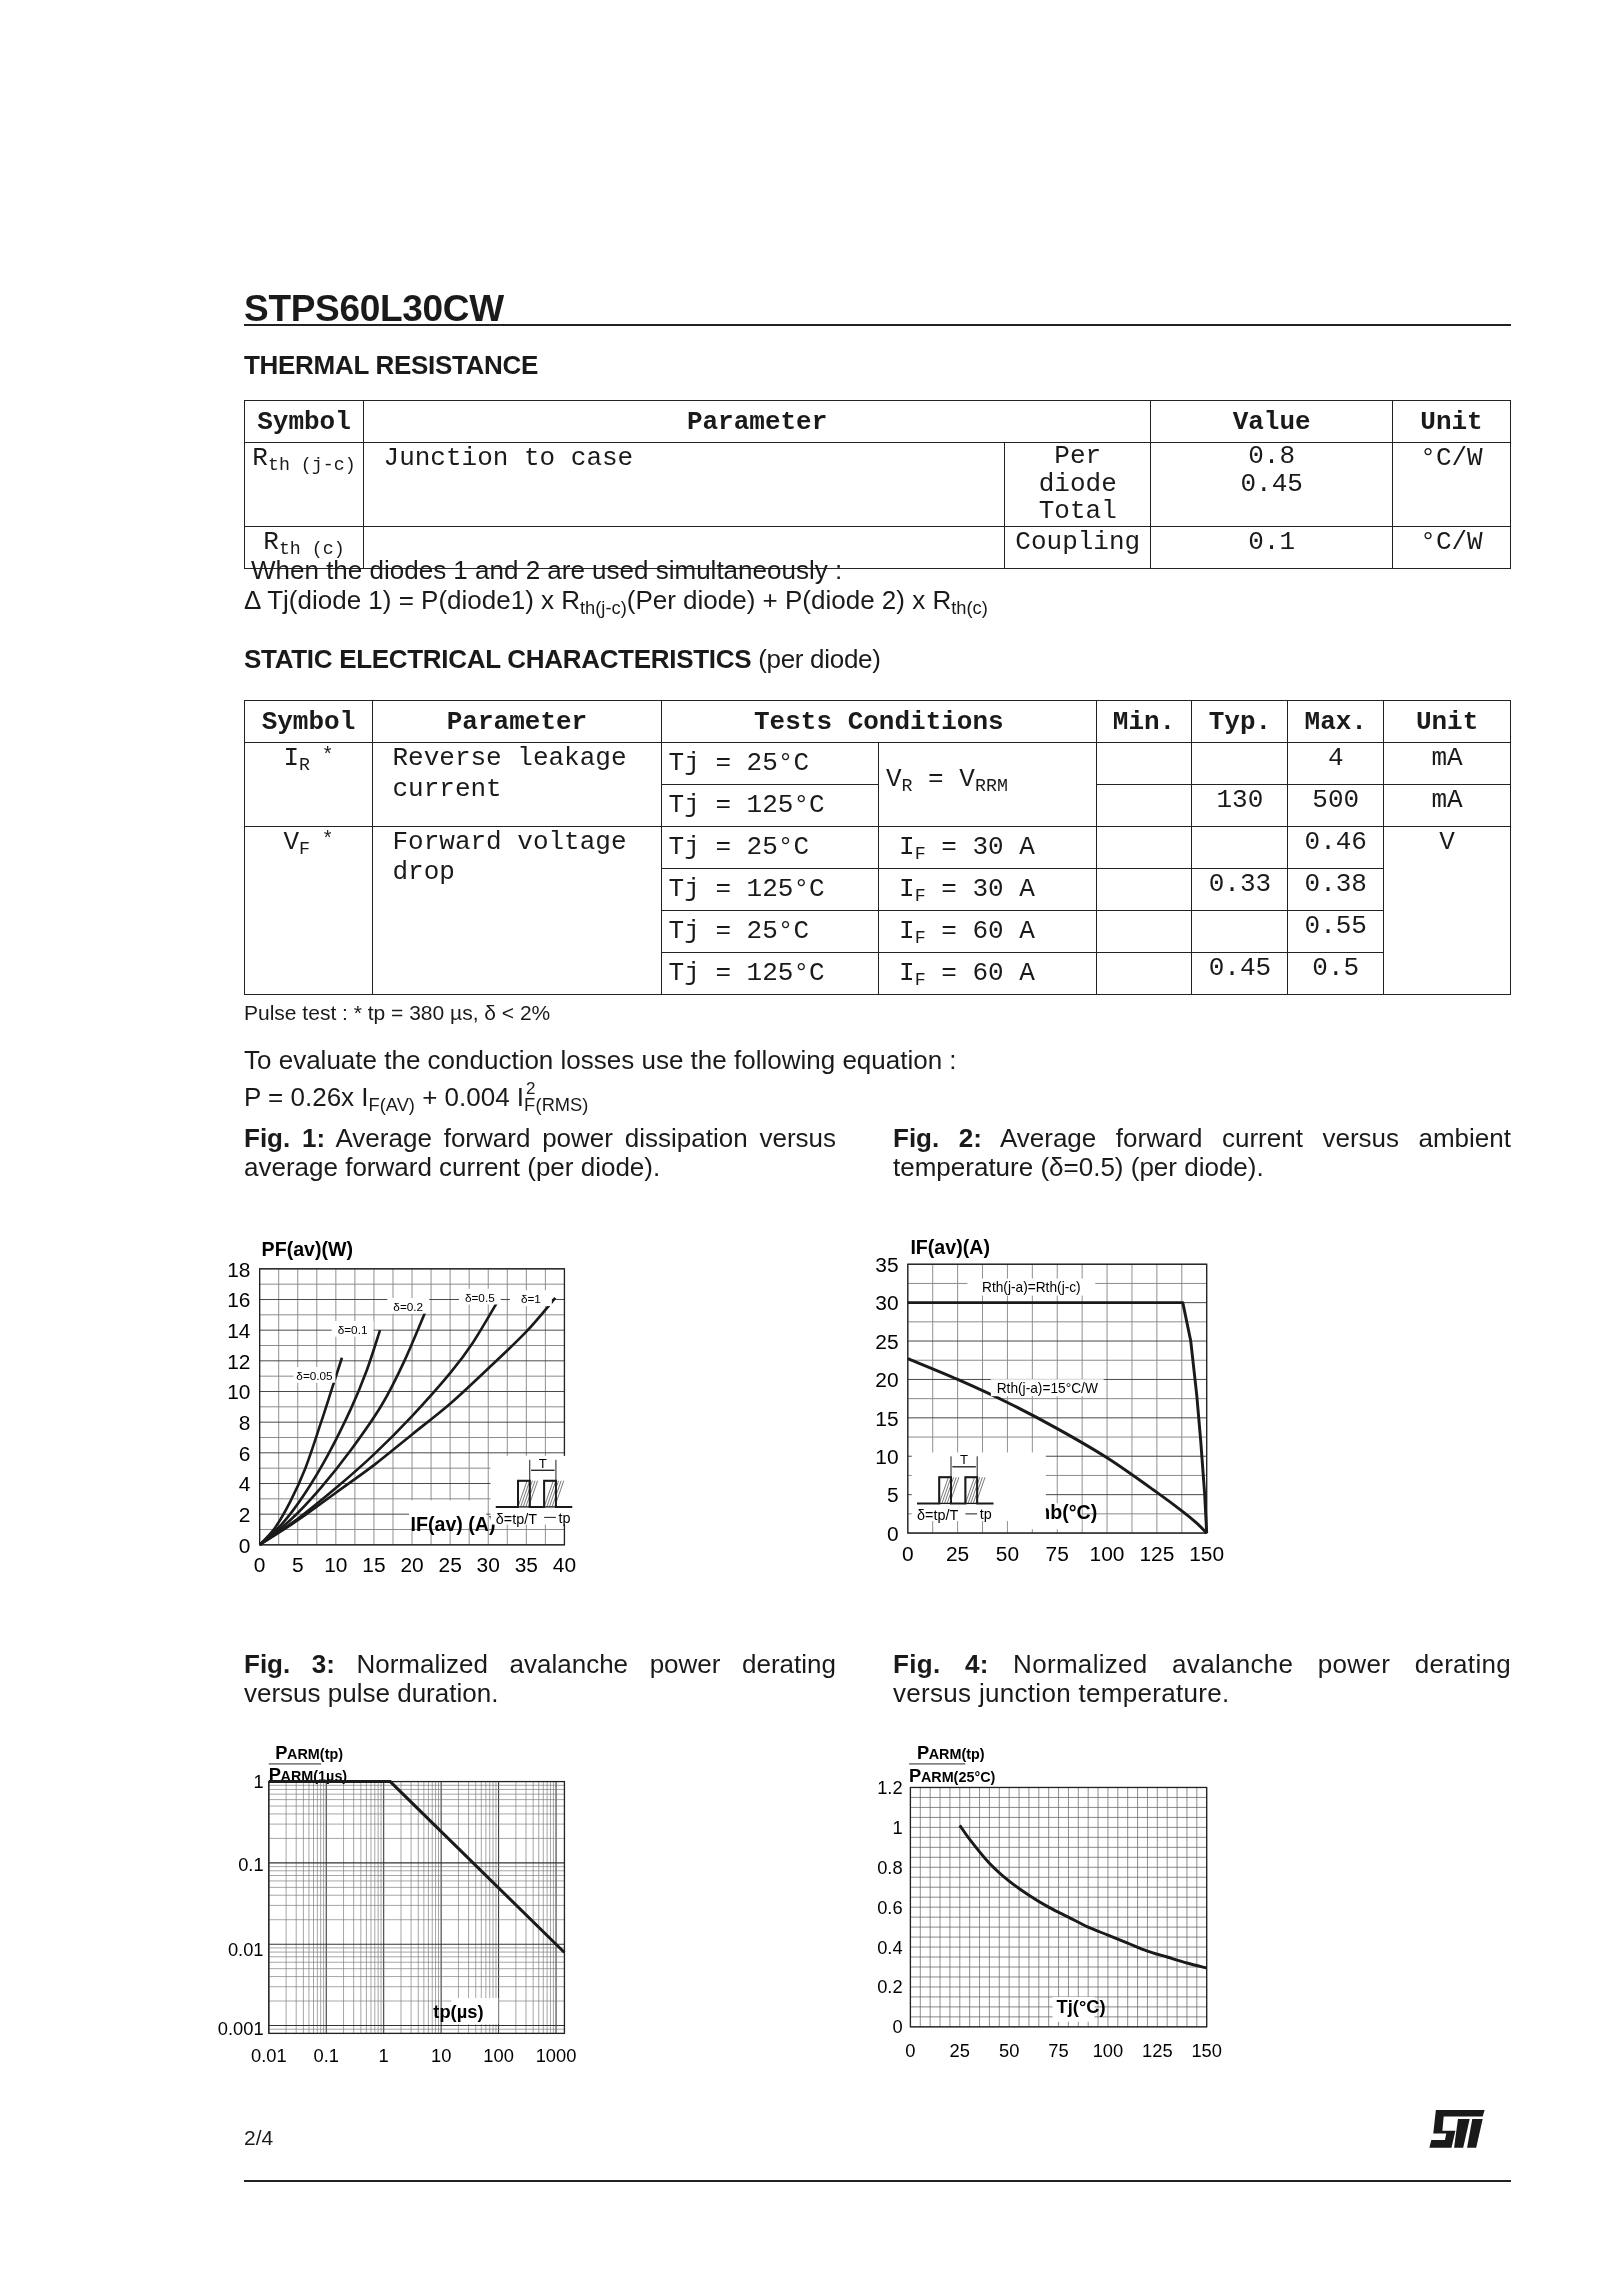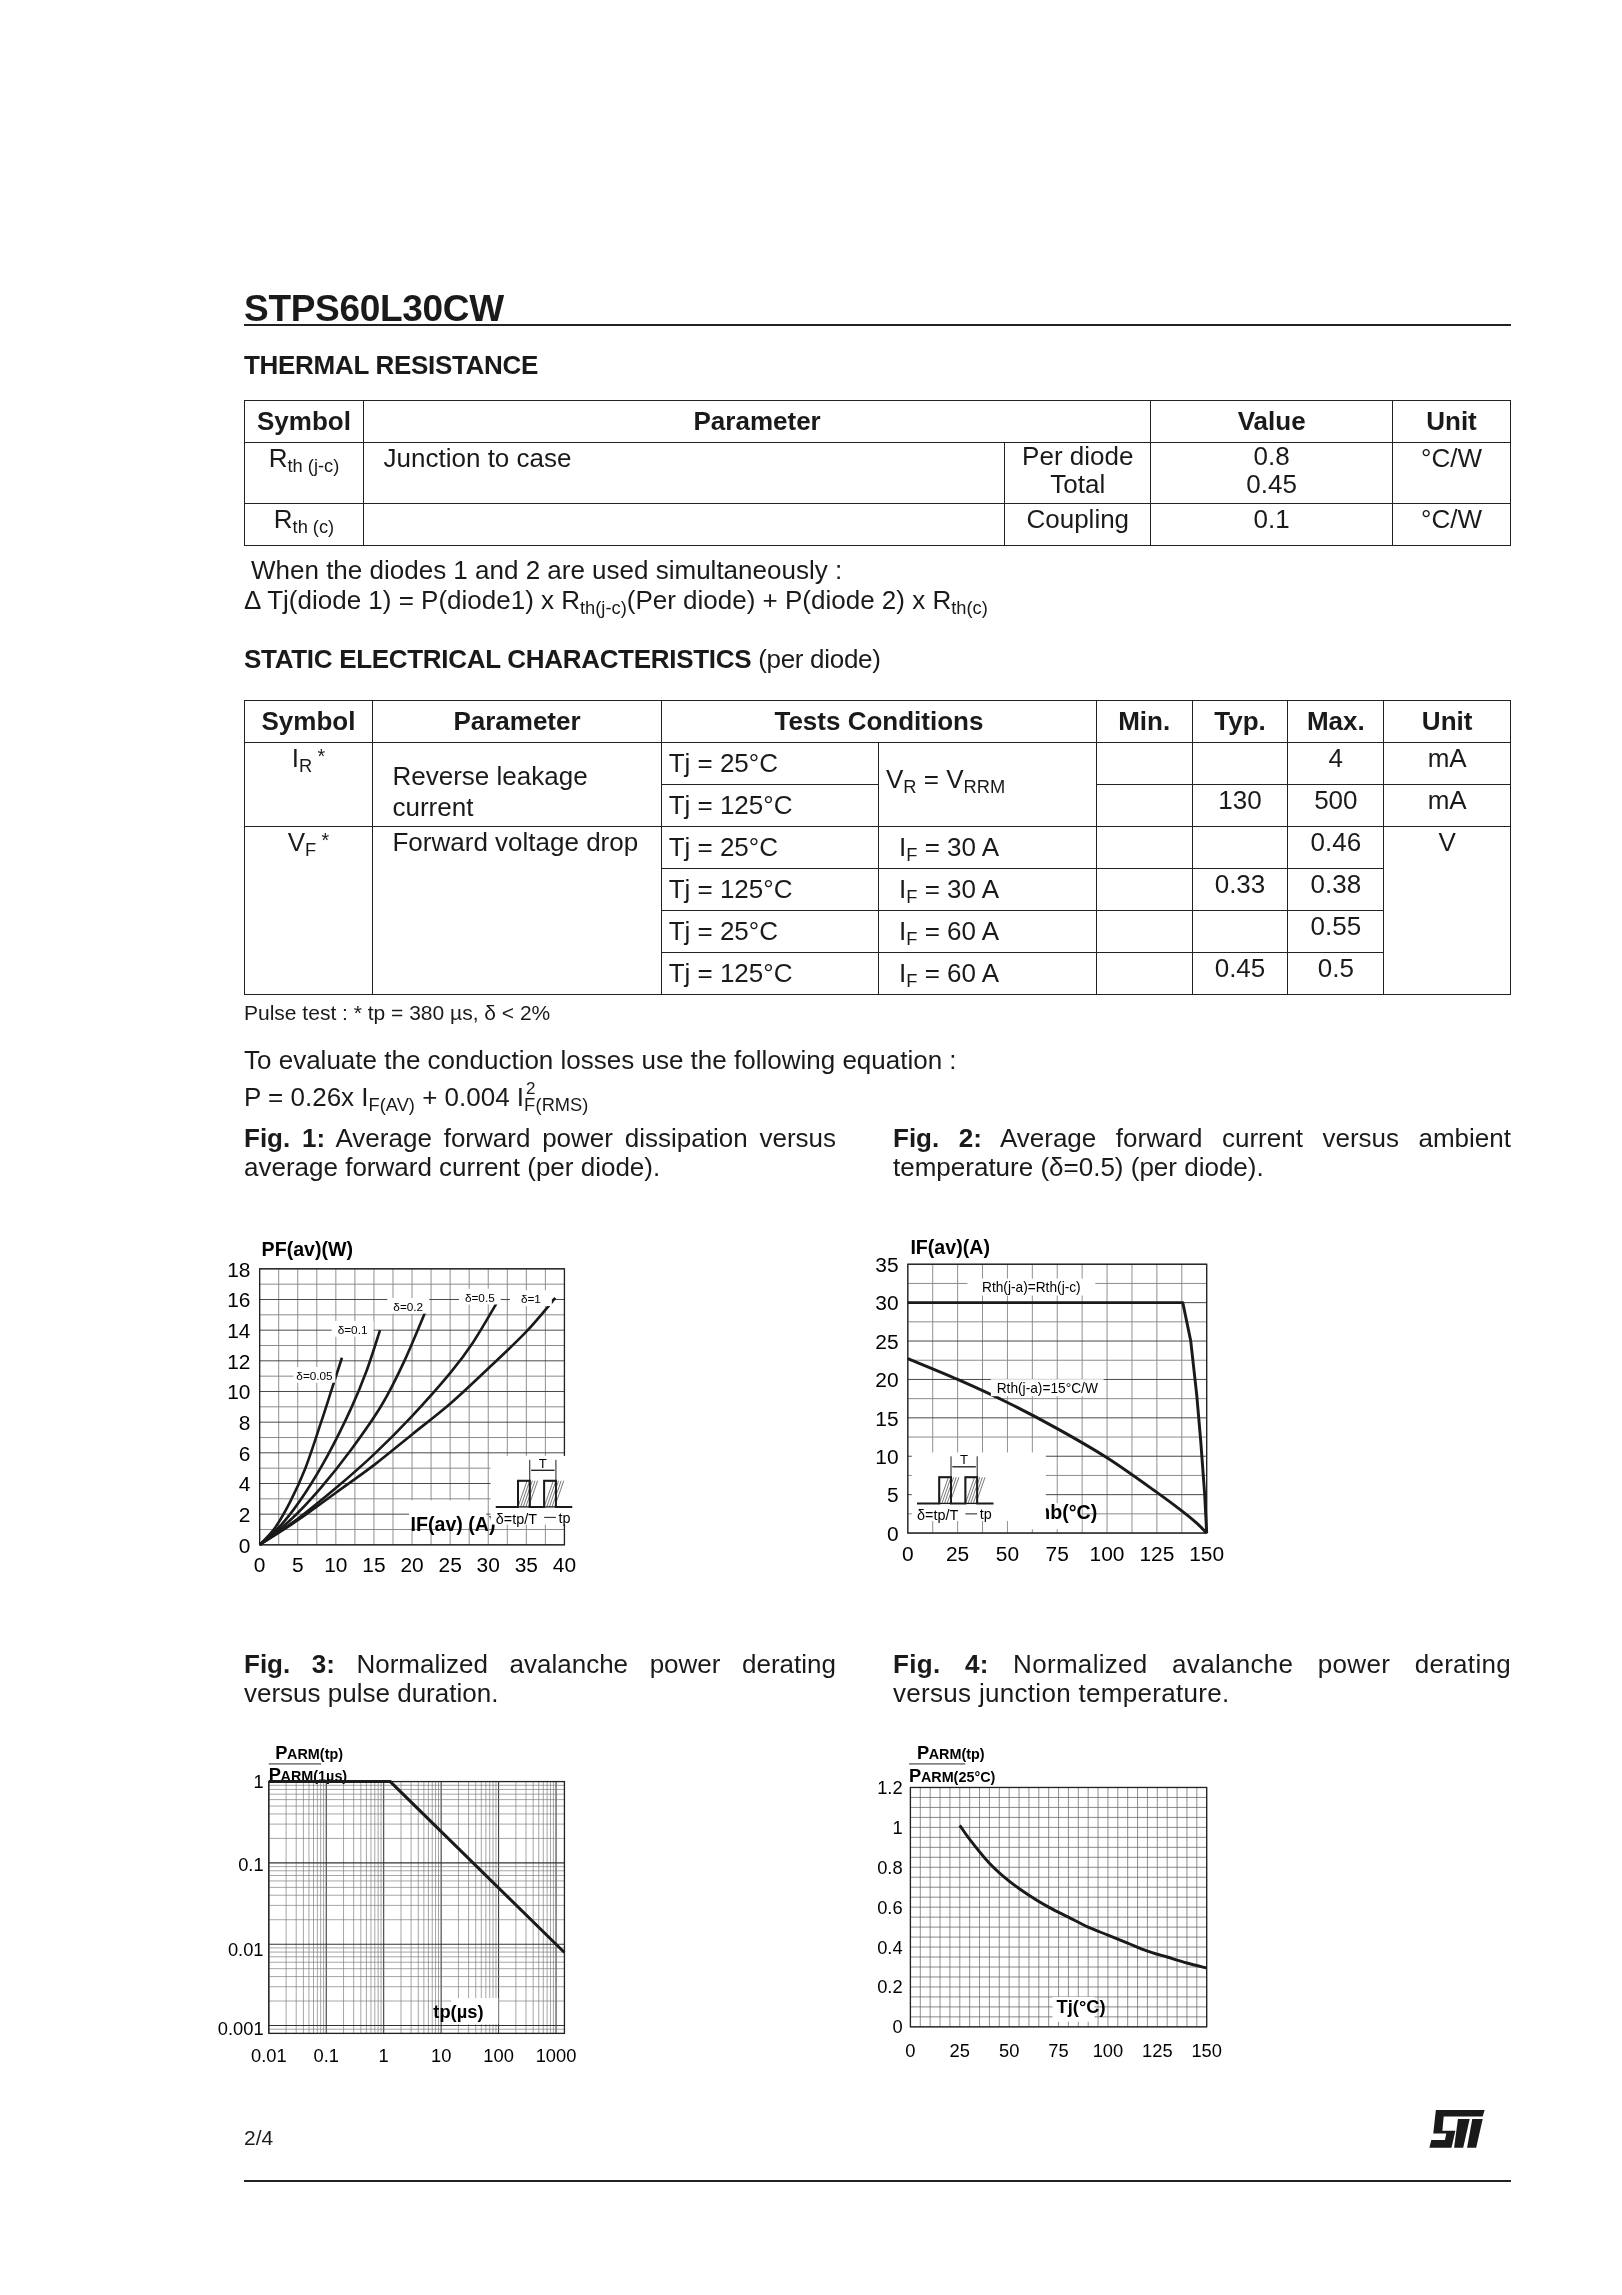--- a/index.html
+++ b/index.html
@@ -6,21 +6,21 @@
   body{width:1622px;height:2295px;position:relative;overflow:hidden;color:#1a1a1a;
        font-family:"Liberation Sans",sans-serif;}
   .abs{position:absolute;}
   .title{left:244px;top:288px;font-size:37px;font-weight:bold;letter-spacing:-0.3px;}
   .rule{left:244px;width:1267px;height:2px;background:#222;}
   .h2{font-size:26px;font-weight:bold;letter-spacing:-0.3px;}
   .h2 .light{font-weight:normal;}
   .txt{font-size:26px;line-height:30px;white-space:nowrap;text-align:center;}
   .sub{font-size:18.3px;vertical-align:-5.2px;}
   .sup{font-size:17px;vertical-align:11.8px;}
-  table.grid{position:absolute;border-collapse:collapse;font-size:26px;}
+  table.grid{position:absolute;border-collapse:collapse;font-size:26px;font-family:Liberation Mono, monospace;}
   table.grid td{border:1.3px solid #222;padding:0 6.5px;vertical-align:top;}
   table.grid tr.head td{font-weight:bold;text-align:center;vertical-align:middle;}
   .c{text-align:center;}
   .cap{font-size:26px;line-height:29px;text-align:justify;text-align-last:left;}
   .cap b{font-weight:bold;}
   svg text{font-family:"Liberation Sans",sans-serif;}
   .footer{left:244px;top:2126px;font-size:21px;}
 </style>
 </head>
 <body>
@@ -89,21 +89,21 @@
     <td>Symbol</td>
     <td>Parameter</td>
     <td colspan="2">Tests Conditions</td>
     <td>Min.</td>
     <td>Typ.</td>
     <td>Max.</td>
     <td>Unit</td>
   </tr>
   <tr style="height:42px">
     <td rowspan="2" class="c"><span>I</span><span class="sub">R</span><span style="vertical-align:3.9px;font-size:19.6px"> *</span></td>
-    <td rowspan="2" style="padding-left:19.6px;padding-top:18px;line-height:31px;white-space:normal">Reverse leakage current</td>
+    <td rowspan="2" style="padding-left:19.6px;padding-top:0;line-height:31px;white-space:normal">Reverse leakage current</td>
     <td style="padding-top:5.2px">Tj = 25°C</td>
     <td rowspan="2" style="padding-top:21px"><span>V</span><span class="sub">R</span><span> = V</span><span class="sub">RRM</span></td>
     <td class="c"></td>
     <td class="c"></td>
     <td class="c">4</td>
     <td class="c">mA</td>
   </tr>
   <tr style="height:42px">
     <td style="padding-top:5.2px">Tj = 125°C</td>
     <td class="c"></td>

